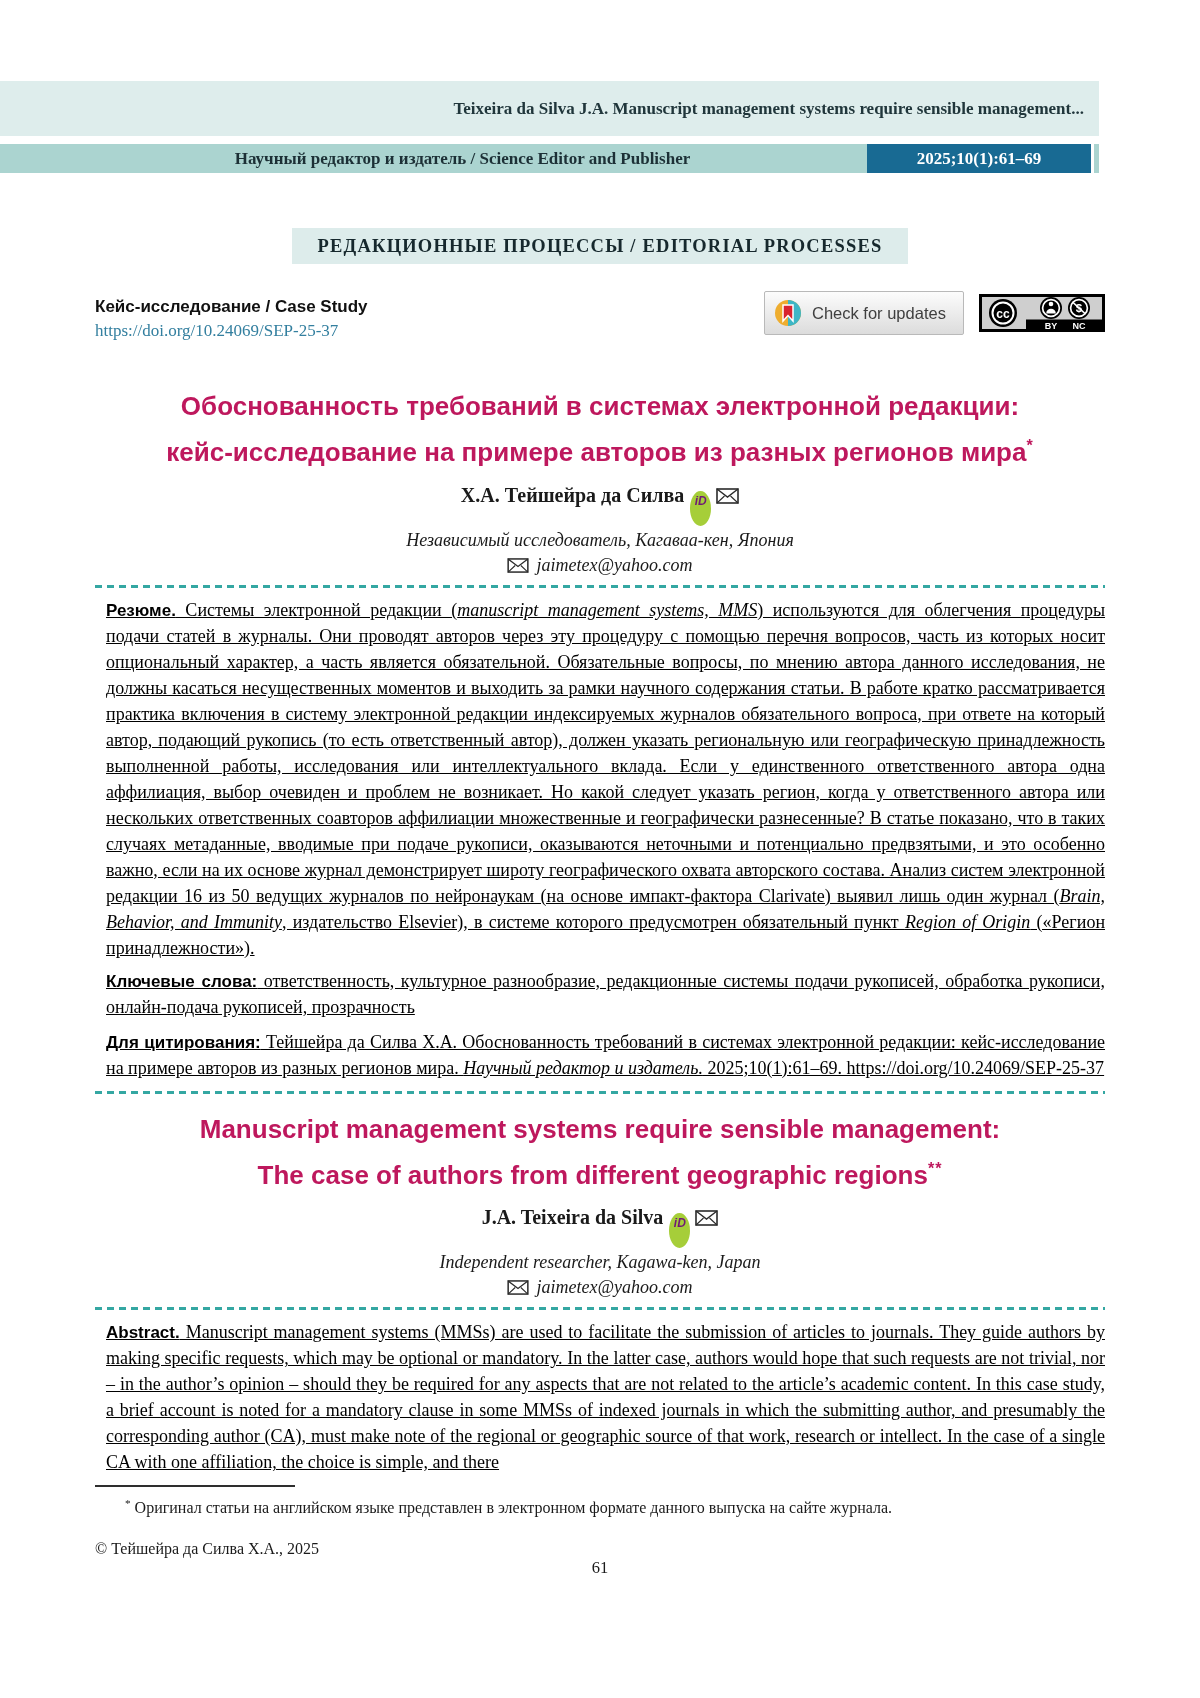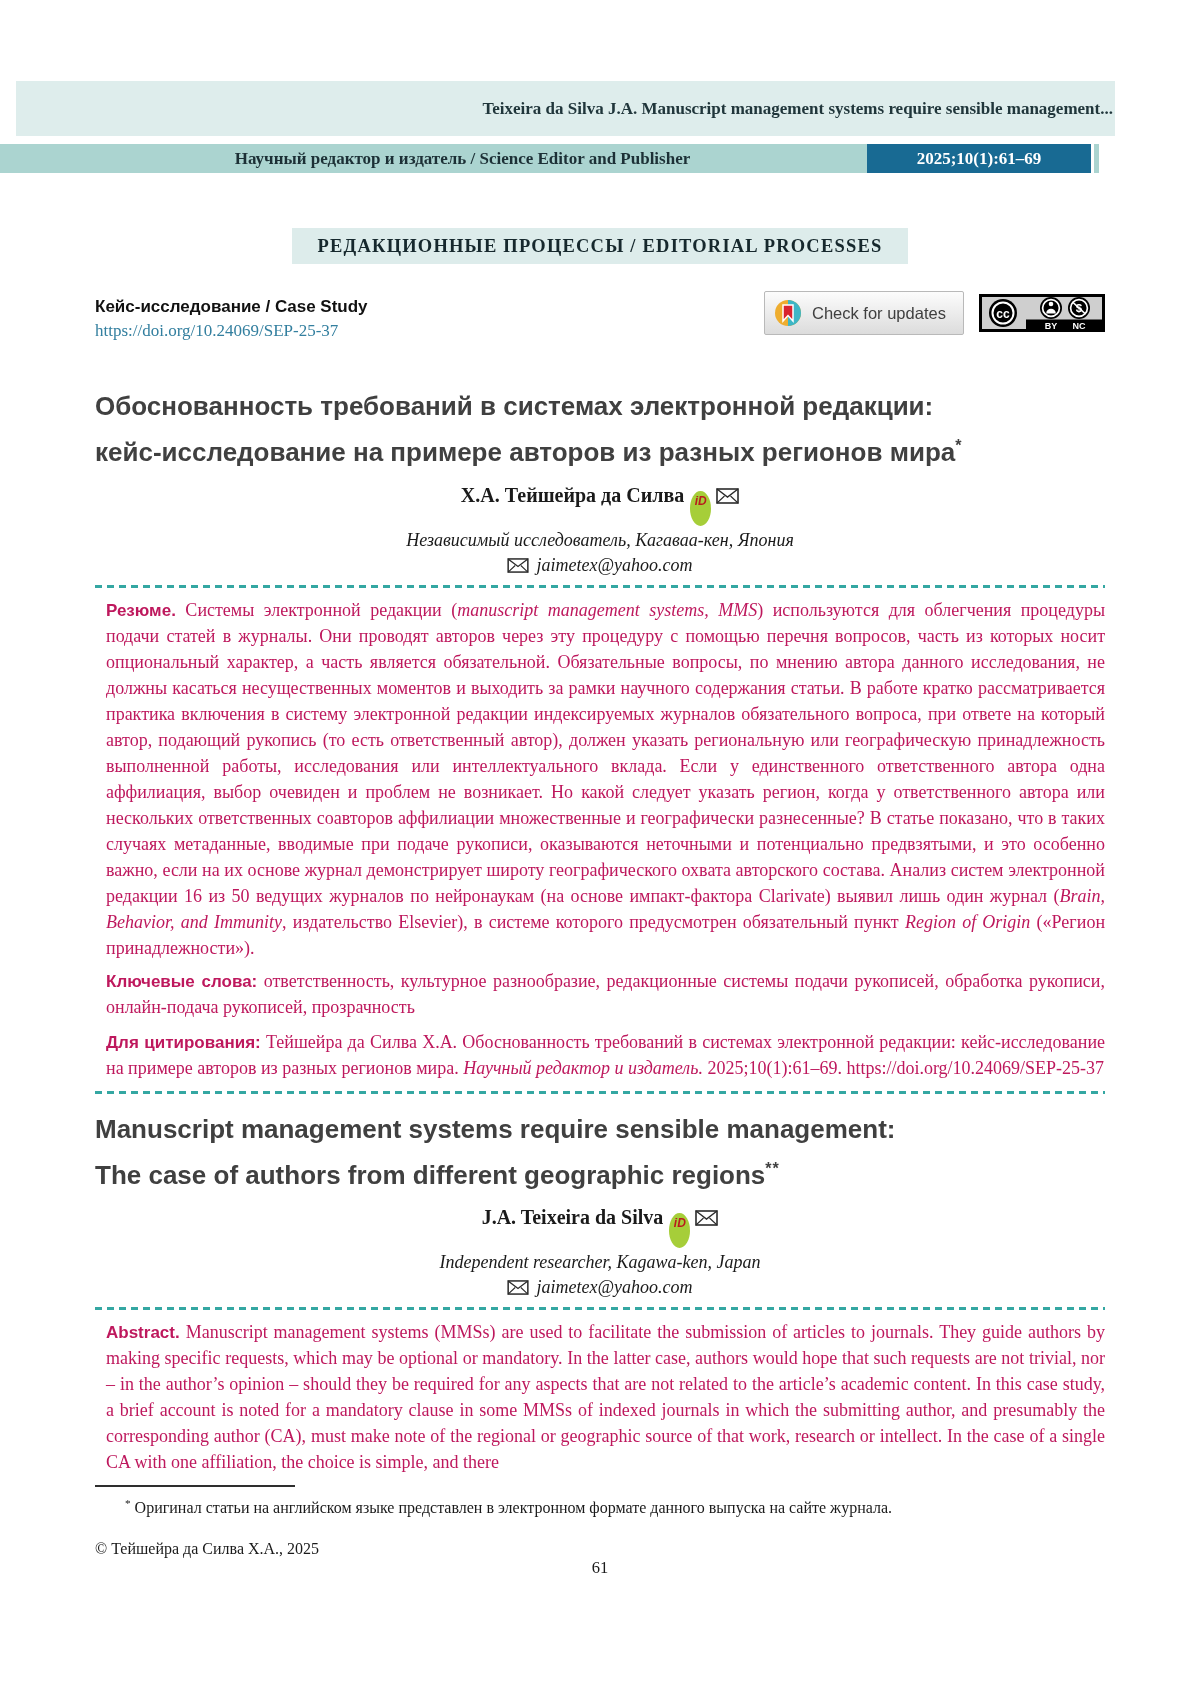--- a/index.html
+++ b/index.html
@@ -13,22 +13,22 @@
     --text:#1a1a1a;
     --serif:"Liberation Serif","DejaVu Serif",serif;
     --sans:"Liberation Sans","DejaVu Sans",sans-serif;
   }
   *{margin:0;padding:0;box-sizing:border-box;}
   html,body{background:#fff;}
   .page{position:relative;width:1200px;height:1698px;margin:0 auto;background:#fff;
         font-family:var(--serif);color:var(--text);overflow:hidden;}
 
   
-  .runhead{position:absolute;top:81px;left:16px;width:1099px;height:55px;background:var(--bar-light);
-           display:flex;align-items:center;justify-content:flex-end;padding-right:2px;
+  .runhead{position:absolute;top:81px;left:0;width:1099px;height:55px;background:var(--bar-light);
+           display:flex;align-items:center;justify-content:flex-end;padding-right:15px;
            font:bold 17px var(--serif);color:#20363b;}
   .jbar{position:absolute;top:144px;left:0;width:1099px;height:29px;background:var(--bar-mid);
         display:flex;align-items:stretch;}
   .jbar .jname{flex:1;display:flex;align-items:center;justify-content:center;padding-left:58px;
         font:bold 17px var(--serif);color:#1c3036;}
   .jbar .ibox{width:227px;background:var(--issue-box);color:#fff;display:flex;align-items:center;
         justify-content:center;font:bold 17px var(--serif);border-right:3px solid #fff;}
   .jbar .istrip{width:5px;background:var(--bar-mid);}
 
   
@@ -41,37 +41,37 @@
   .meta-row{position:relative;margin-top:33px;height:72px;}
   .article-type{font:bold 17px var(--sans);color:#111;}
   .doi{display:inline-block;margin-top:4px;font:17px var(--serif);color:var(--link);text-decoration:none;}
   .badges{position:absolute;right:0;top:-6px;display:flex;align-items:center;gap:15px;}
   .chkbadge{display:flex;align-items:center;gap:9px;width:200px;height:44px;padding:0 10px 0 8px;
             background:linear-gradient(#fcfcfc,#dcdcdc);border:1px solid #b9b9b9;border-radius:2px;cursor:pointer;}
   .chkbadge .lbl{font:16.5px var(--sans);color:#3f3f3f;white-space:nowrap;}
   .ccbadge{display:block;cursor:pointer;}
 
   
-  .title{margin-top:18px;text-align:left;font:bold 26px/39px var(--sans);color:#404040;}
+  .title{margin-top:18px;text-align:center;font:bold 26px/39px var(--sans);color:#be185d;}
   .title .sup{font-size:62%;vertical-align:super;letter-spacing:1px;}
   .byline{margin-top:12px;text-align:center;font:bold 20px var(--serif);}
   .byline .icons{white-space:nowrap;}
   .affil{margin-top:4px;text-align:center;font:italic 18px var(--serif);}
   .email-line{margin-top:4px;text-align:center;font:italic 18px var(--serif);}
   .orcid{display:inline-block;width:21px;height:35px;margin-left:6px;border-radius:50%;
-         background:var(--orcid);color:#b91c1c;font:italic bold 12px/21px var(--sans);
+         background:var(--orcid);color:#701a75;font:italic bold 12px/21px var(--sans);
          text-align:center;vertical-align:-3px;cursor:pointer;}
   .env{vertical-align:-2px;margin-left:5px;}
   .email-line .env{margin-left:0;margin-right:7px;}
 
   .dashes{height:3px;margin-top:9px;
           background:repeating-linear-gradient(90deg,var(--dash) 0 7px,transparent 7px 12px);}
 
   
-  .absblock{margin-top:9px;padding-left:11px;text-align:justify;font:18px/26px var(--serif);color:#be185d;}
+  .absblock{margin-top:9px;padding-left:11px;text-align:justify;font:18px/26px var(--serif);color:#000000;text-decoration:underline;}
   .absblock .lab{font:bold 17px var(--sans);}
   .seg-italic{font-style:italic;}
   .kw{margin-top:7px;}
   .cite{margin-top:9px;}
   .dashes.mid{margin-top:10px;}
 
   
   .fnrule{width:200px;border-top:2px solid #2e2e2e;margin-top:10px;}
   .footnotes{margin-top:5px;font:16px/23px var(--serif);}
   .footnotes p{text-indent:30px;}

